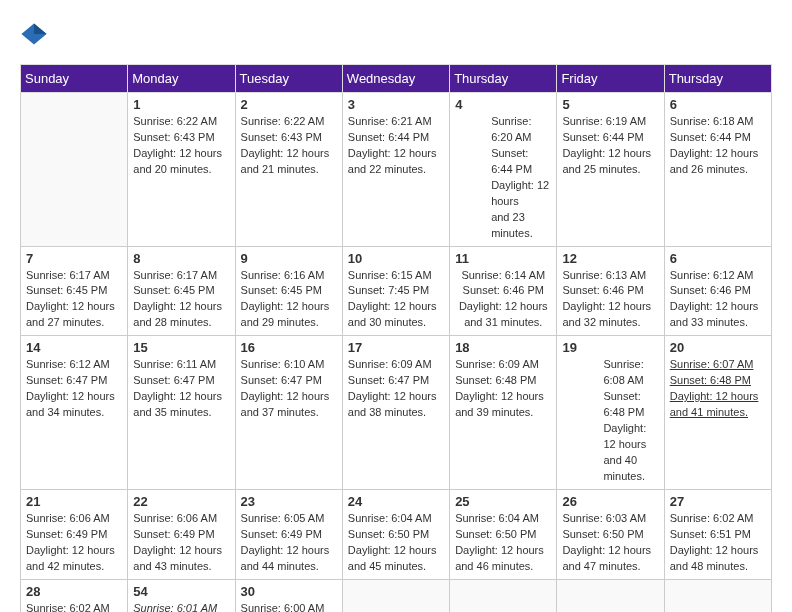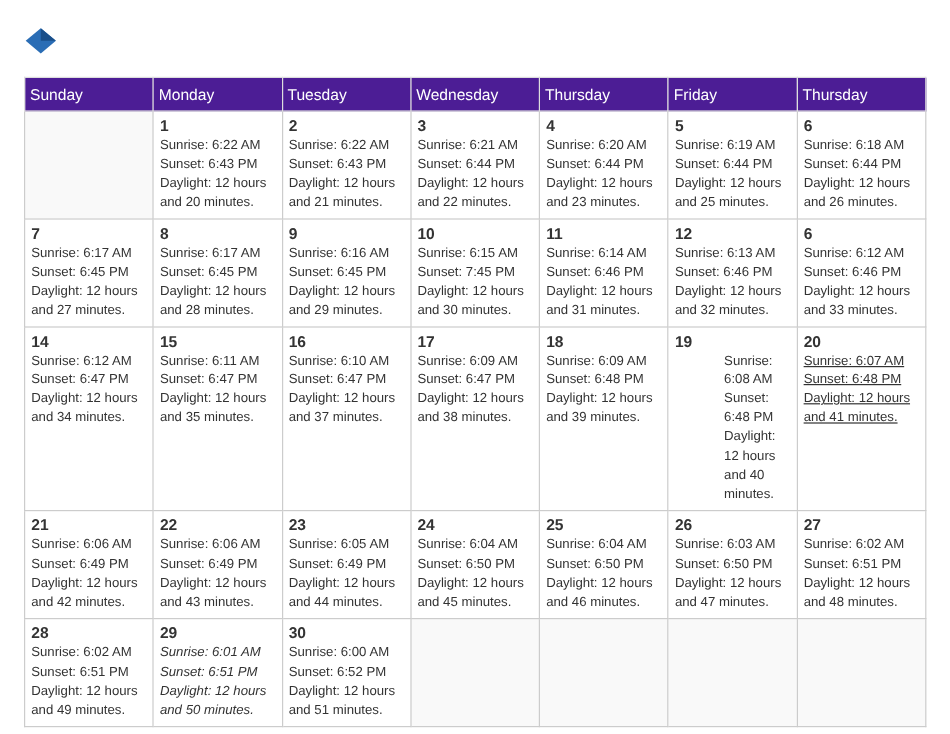--- a/index.html
+++ b/index.html
@@ -141,21 +141,21 @@
         </td>
         <td>
           <span class="day-number">3</span>
           <div class="day-info" style="white-space: pre-line;">Sunrise: 6:21 AM
 Sunset: 6:44 PM
 Daylight: 12 hours
 and 22 minutes.</div>
         </td>
         <td>
           <span class="day-number">4</span>
-          <div class="day-info" style="white-space: pre-line;">Sunrise: 6:20 AM
+          <div class="day-info" style="white-space: pre-line; margin-left: 36px;">Sunrise: 6:20 AM
 Sunset: 6:44 PM
 Daylight: 12 hours
 and 23 minutes.</div>
         </td>
         <td>
           <span class="day-number">5</span>
           <div class="day-info" style="white-space: pre-line;">Sunrise: 6:19 AM
 Sunset: 6:44 PM
 Daylight: 12 hours
 and 25 minutes.</div>
@@ -192,21 +192,21 @@
         </td>
         <td>
           <span class="day-number">10</span>
           <div class="day-info" style="white-space: pre-line;">Sunrise: 6:15 AM
 Sunset: 7:45 PM
 Daylight: 12 hours
 and 30 minutes.</div>
         </td>
         <td>
           <span class="day-number">11</span>
-          <div class="day-info" style="white-space: pre-line;">Sunrise: 6:14 AM
+          <div class="day-info" style="white-space: pre-line; text-align: center;">Sunrise: 6:14 AM
 Sunset: 6:46 PM
 Daylight: 12 hours
 and 31 minutes.</div>
         </td>
         <td>
           <span class="day-number">12</span>
           <div class="day-info" style="white-space: pre-line;">Sunrise: 6:13 AM
 Sunset: 6:46 PM
 Daylight: 12 hours
 and 32 minutes.</div>
@@ -323,21 +323,21 @@
       </tr>
       <tr>
         <td>
           <span class="day-number">28</span>
           <div class="day-info" style="white-space: pre-line;">Sunrise: 6:02 AM
 Sunset: 6:51 PM
 Daylight: 12 hours
 and 49 minutes.</div>
         </td>
         <td>
-          <span class="day-number">29</span>
+          <span class="day-number">54</span>
           <div class="day-info" style="white-space: pre-line; font-style: italic;">Sunrise: 6:01 AM
 Sunset: 6:51 PM
 Daylight: 12 hours
 and 50 minutes.</div>
         </td>
         <td>
           <span class="day-number">30</span>
           <div class="day-info" style="white-space: pre-line;">Sunrise: 6:00 AM
 Sunset: 6:52 PM
 Daylight: 12 hours

